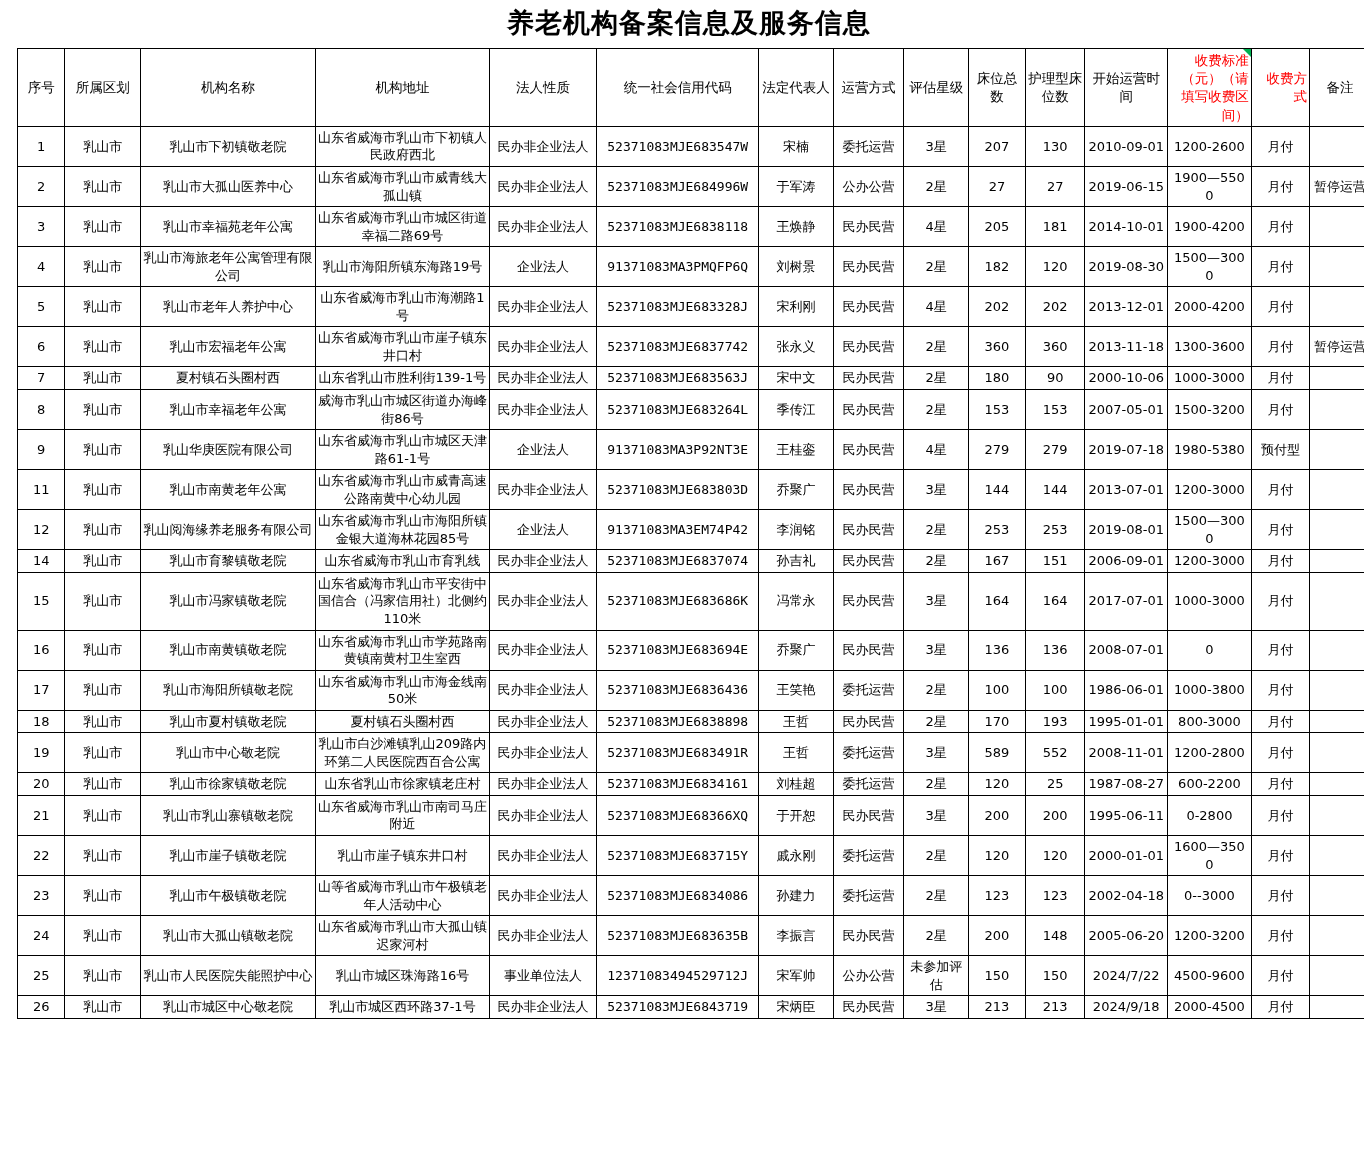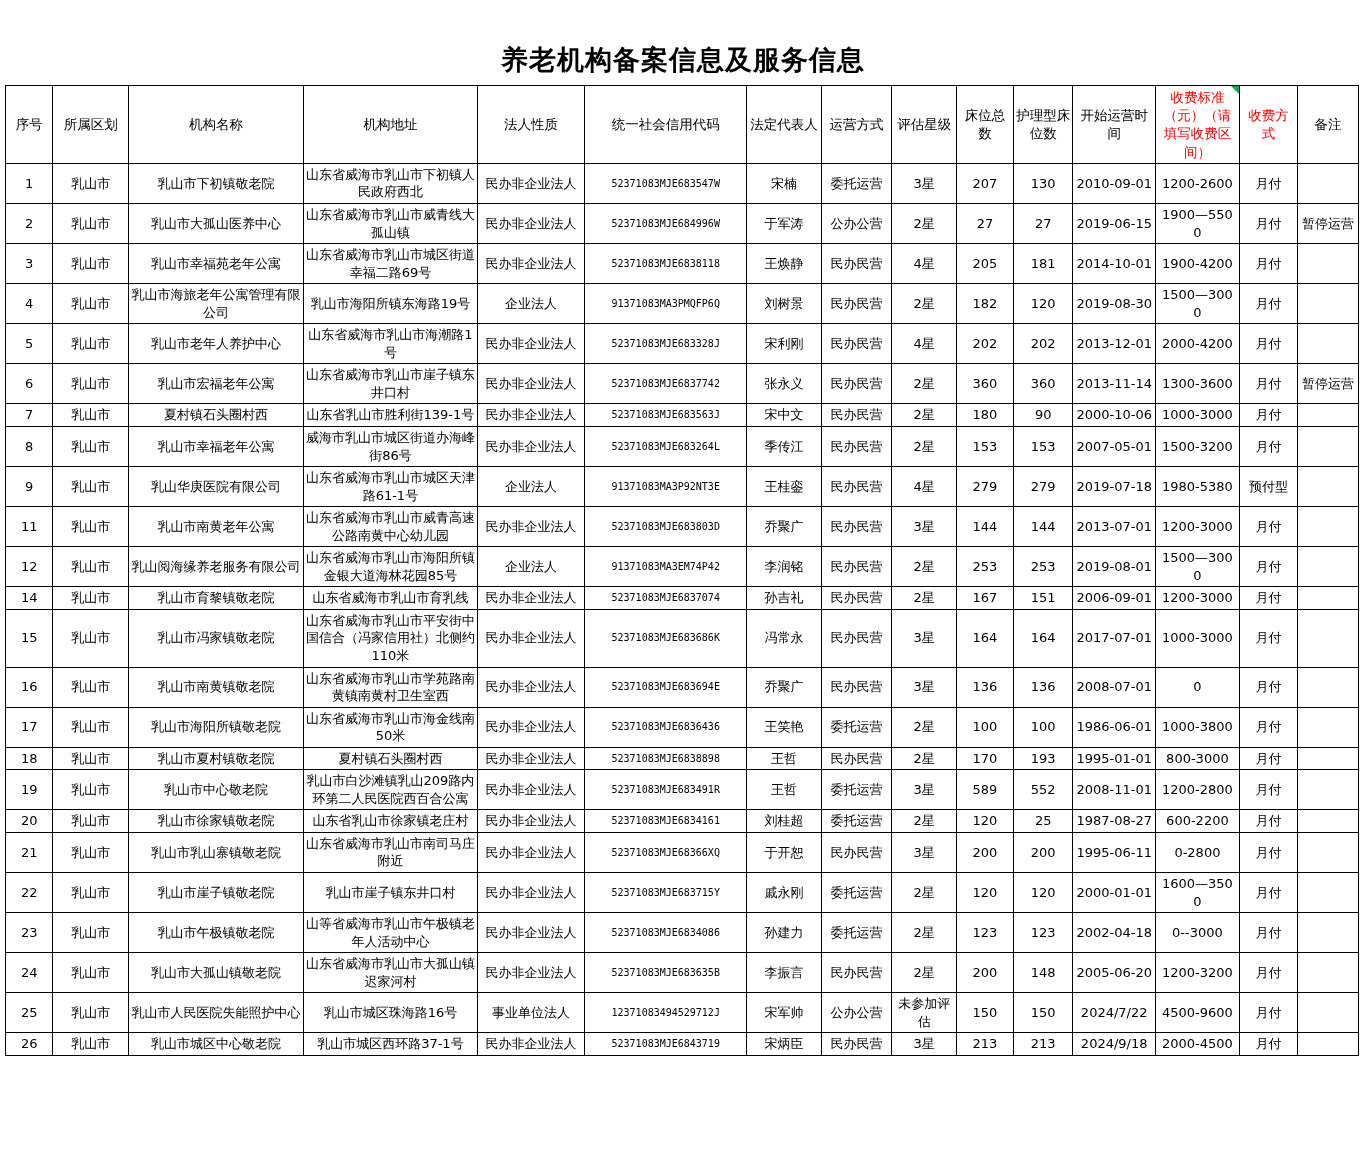--- a/index.html
+++ b/index.html
@@ -6,21 +6,21 @@
     --red:#FF0000;
     --green:#00B050;
     --border:#000000;
     --bg:#FFFFFF;
   }
   html,body{margin:0;padding:0;background:var(--bg);}
   body{
     width:1364px;height:1158px;overflow:hidden;
     font-family:"DejaVu Sans",sans-serif;color:#000;
   }
-  .page{padding:2px 3px 0 5px;margin-top:37px;}
+  .page{padding:2px 3px 0 17px;}
   .title{
     text-align:center;
     font-family:"DejaVu Serif",serif;
     font-weight:bold;
     font-size:27px;
     margin:3px 0 7px 0;
     letter-spacing:1px;
   }
   table.grid{
     border-collapse:collapse;
@@ -36,27 +36,27 @@
     line-height:1.35;
     word-break:break-all;
     overflow:hidden;
   }
   .grid thead th{
     font-weight:normal;
     font-size:13.5px;
     height:70px;
     position:relative;
   }
-  .grid thead th.red{color:var(--red);}
+  .grid thead th.red{color:var(--red);text-align:right;}
   .corner-marker{
     position:absolute;top:0;right:0;width:0;height:0;
     border-top:8px solid var(--green);
     border-left:8px solid transparent;
   }
-  td.mono{font-family:"DejaVu Sans Mono",monospace;font-size:10px;}
+  td.mono{font-family:"DejaVu Sans Mono",monospace;font-size:13px;}
   td.num{font-size:13px;}
 </style>
 </head>
 <body>
 
 <div class="page">
   <div class="title">养老机构备案信息及服务信息</div>
   <table class="grid">
     <colgroup id="cols">
         <col style="width: 3.5%;">
@@ -185,21 +185,21 @@
           <td>乳山市</td>
           <td>乳山市宏福老年公寓</td>
           <td>山东省威海市乳山市崖子镇东井口村</td>
           <td>民办非企业法人</td>
           <td class="mono">52371083MJE6837742</td>
           <td>张永义</td>
           <td>民办民营</td>
           <td>2星</td>
           <td class="num">360</td>
           <td class="num">360</td>
-          <td>2013-11-14</td>
+          <td>2013-11-18</td>
           <td>1300-3600</td>
           <td>月付</td>
           <td>暂停运营</td>
         </tr>
         <tr>
           <td class="num">7</td>
           <td>乳山市</td>
           <td>夏村镇石头圈村西</td>
           <td>山东省乳山市胜利街139-1号</td>
           <td>民办非企业法人</td>

